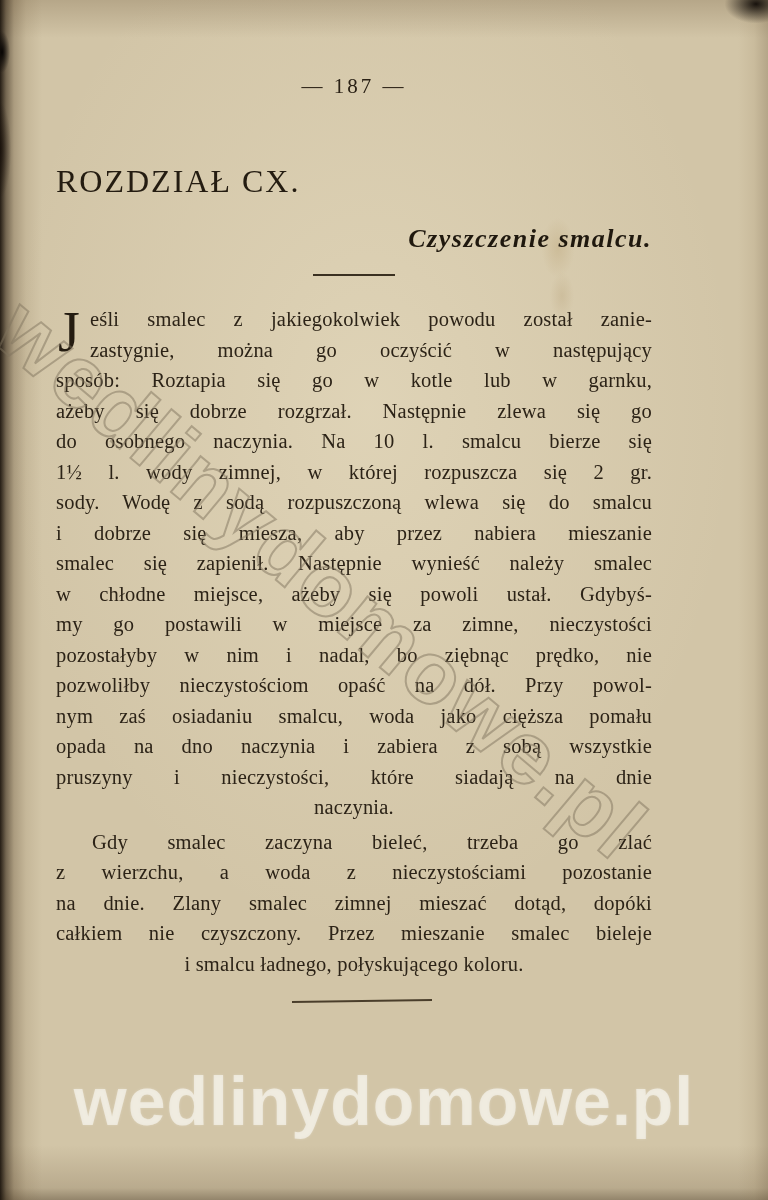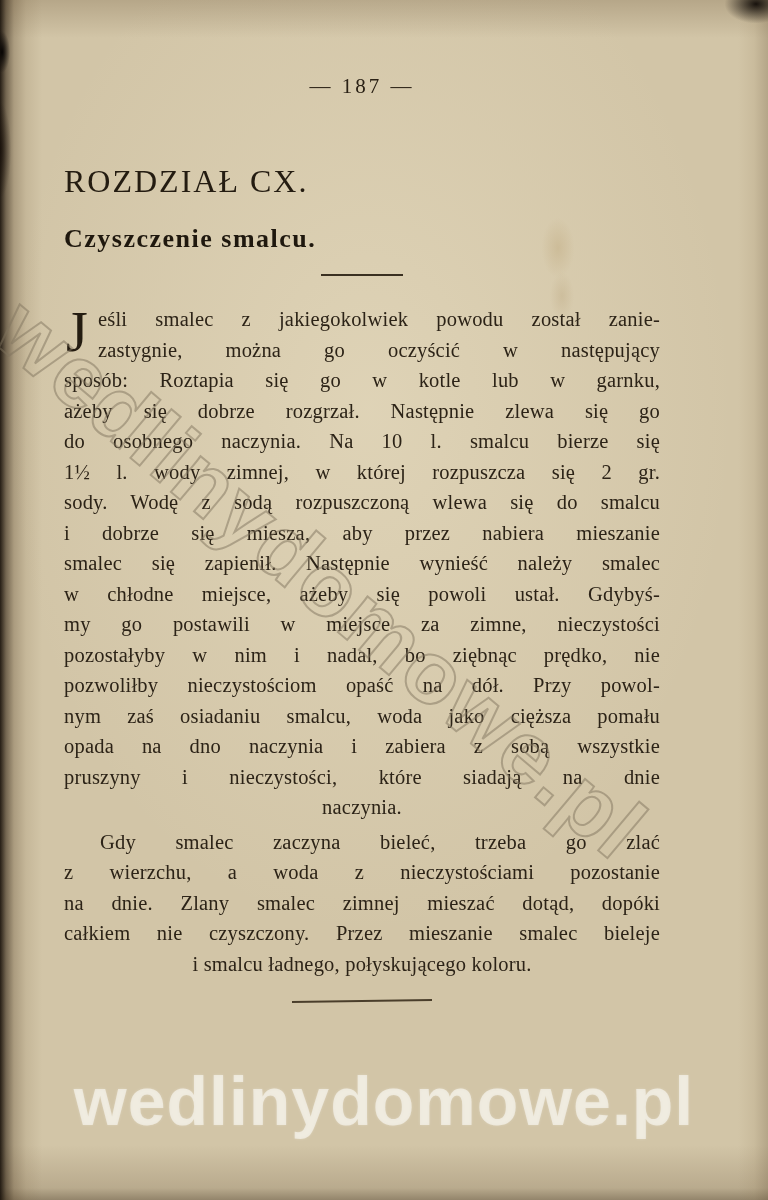--- a/index.html
+++ b/index.html
@@ -35,21 +35,21 @@
       
       linear-gradient(to top, rgba(70,54,34,0.45) 0px, rgba(96,76,50,0.22) 12px, rgba(0,0,0,0) 55px),
       
       linear-gradient(to bottom, rgba(110,88,58,0.28) 0px, rgba(0,0,0,0) 38px),
       
       radial-gradient(ellipse 430px 620px at 48% 34%, rgba(238,228,201,0.45), rgba(0,0,0,0) 85%);
   }
 
   .content {
     position: absolute;
-    left: 64px;
+    left: 56px;
     top: 0;
     width: 596px;
     z-index: 1;
   }
 
   .page-number {
     margin-top: 74px;
     text-align: center;
     font-size: 21px;
     letter-spacing: 3px;
@@ -60,25 +60,26 @@
     margin: 64px 0 0 0;
     text-align: left;
     font-size: 32px;
     font-weight: 400;
     letter-spacing: 2px;
     color: #241c11;
   }
 
   .title {
     margin: 24px 0 0 0;
-    text-align: left;
+    text-align: right;
     font-size: 26px;
     font-weight: 700;
     letter-spacing: 1.5px;
     color: #1f180e;
+    font-style: italic;
   }
 
   .title-rule {
     width: 82px;
     height: 2px;
     margin: 20px auto 0 auto;
     background: #3a3021;
   }
 
   .body-text {

